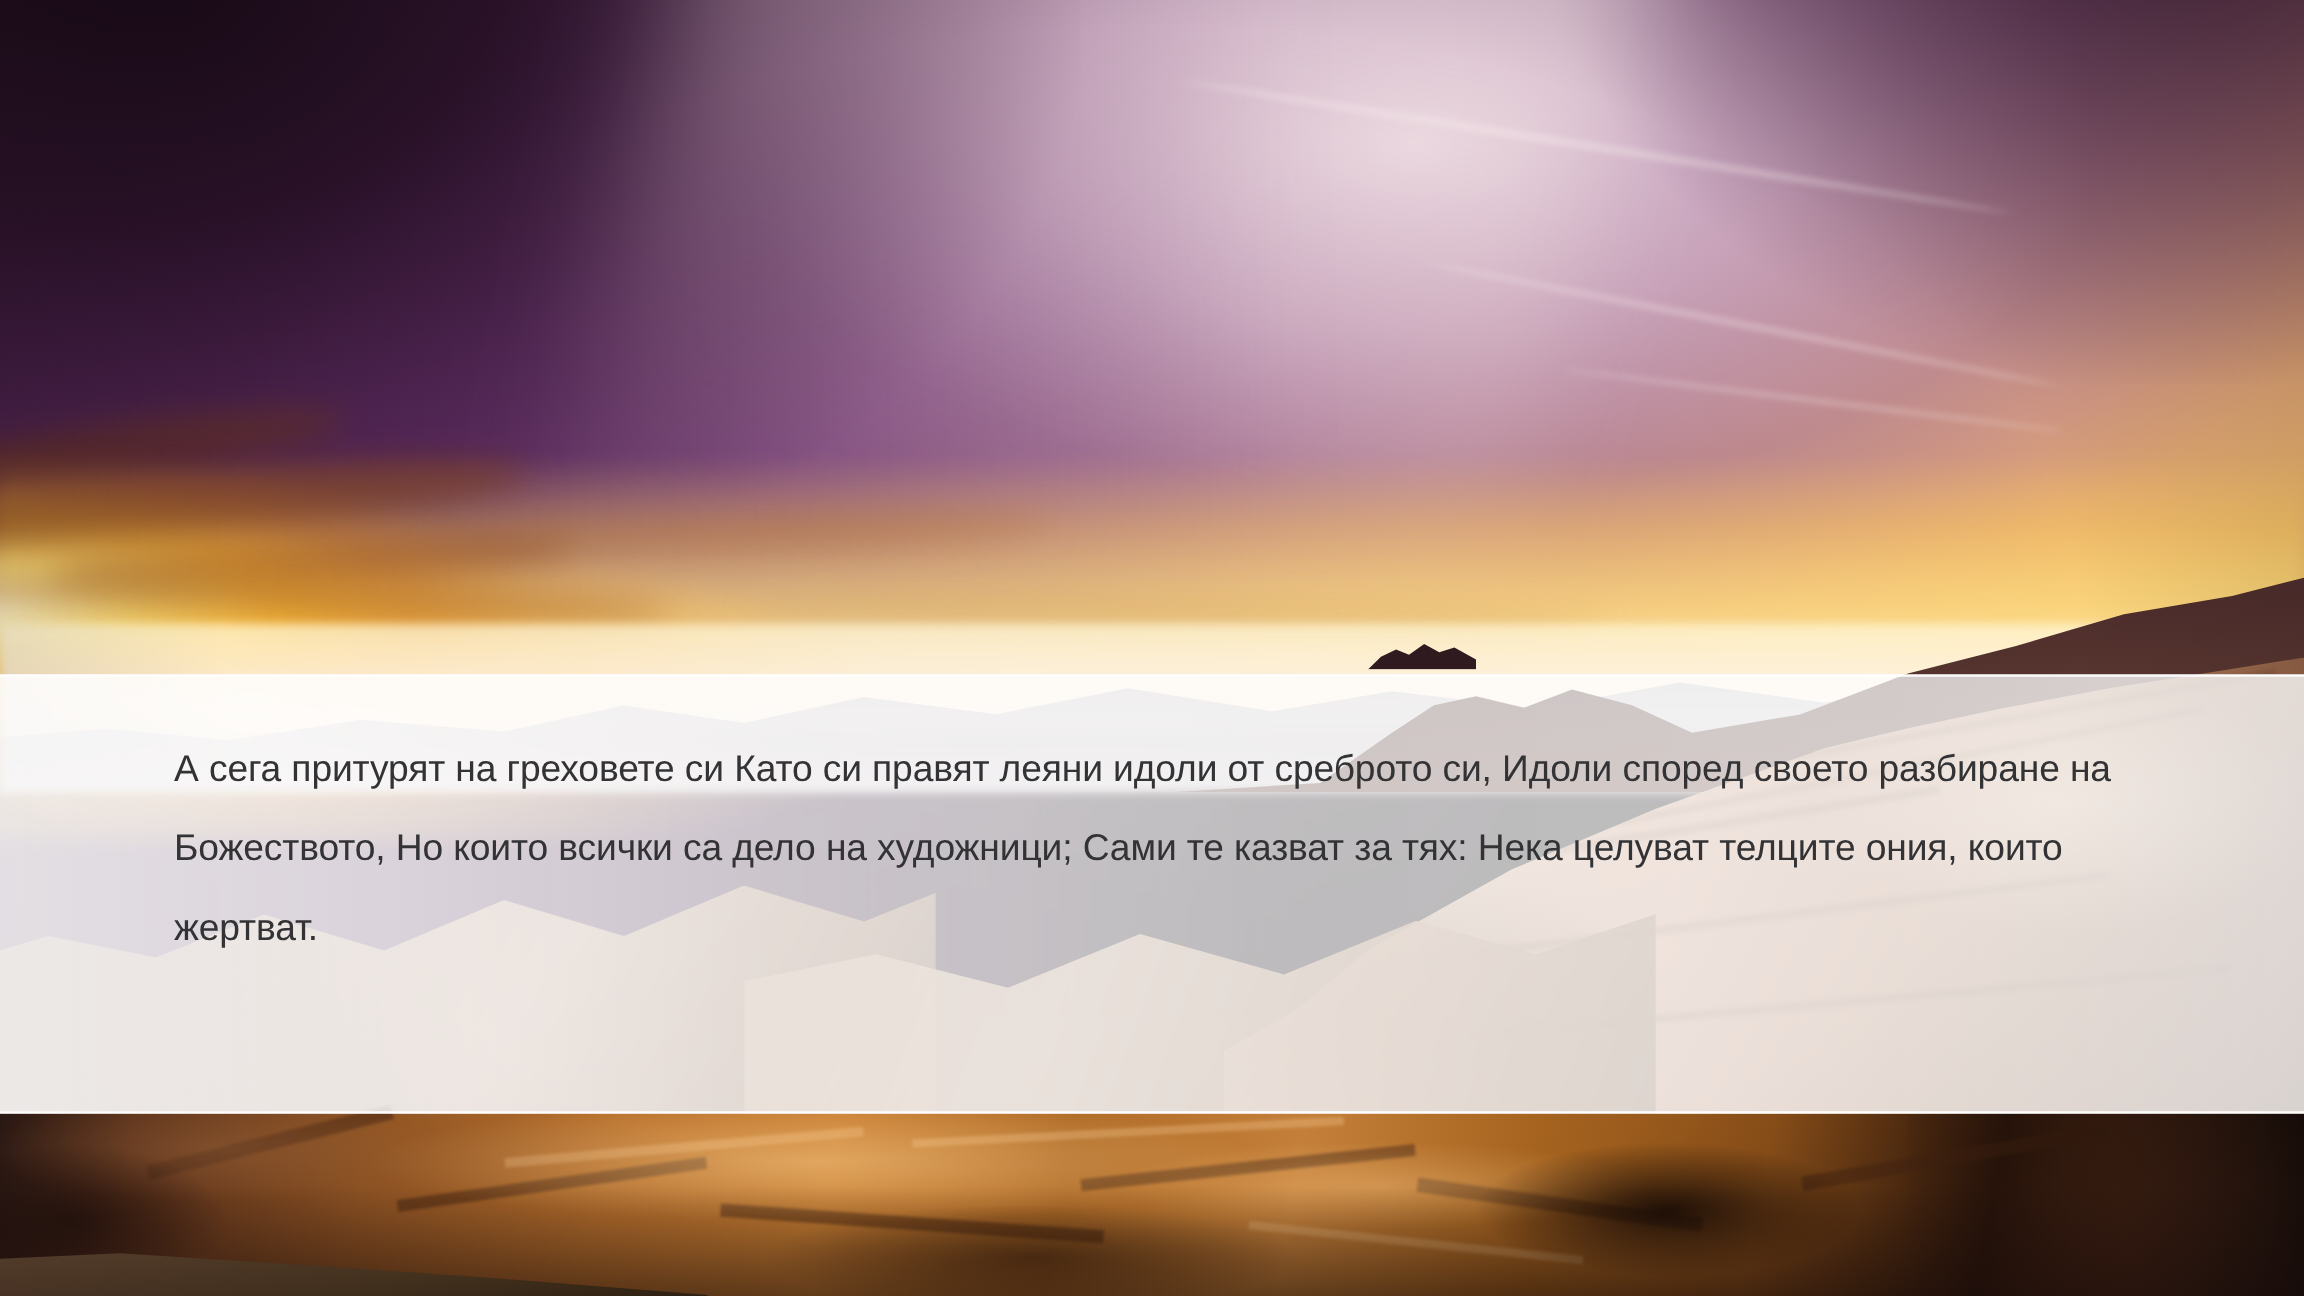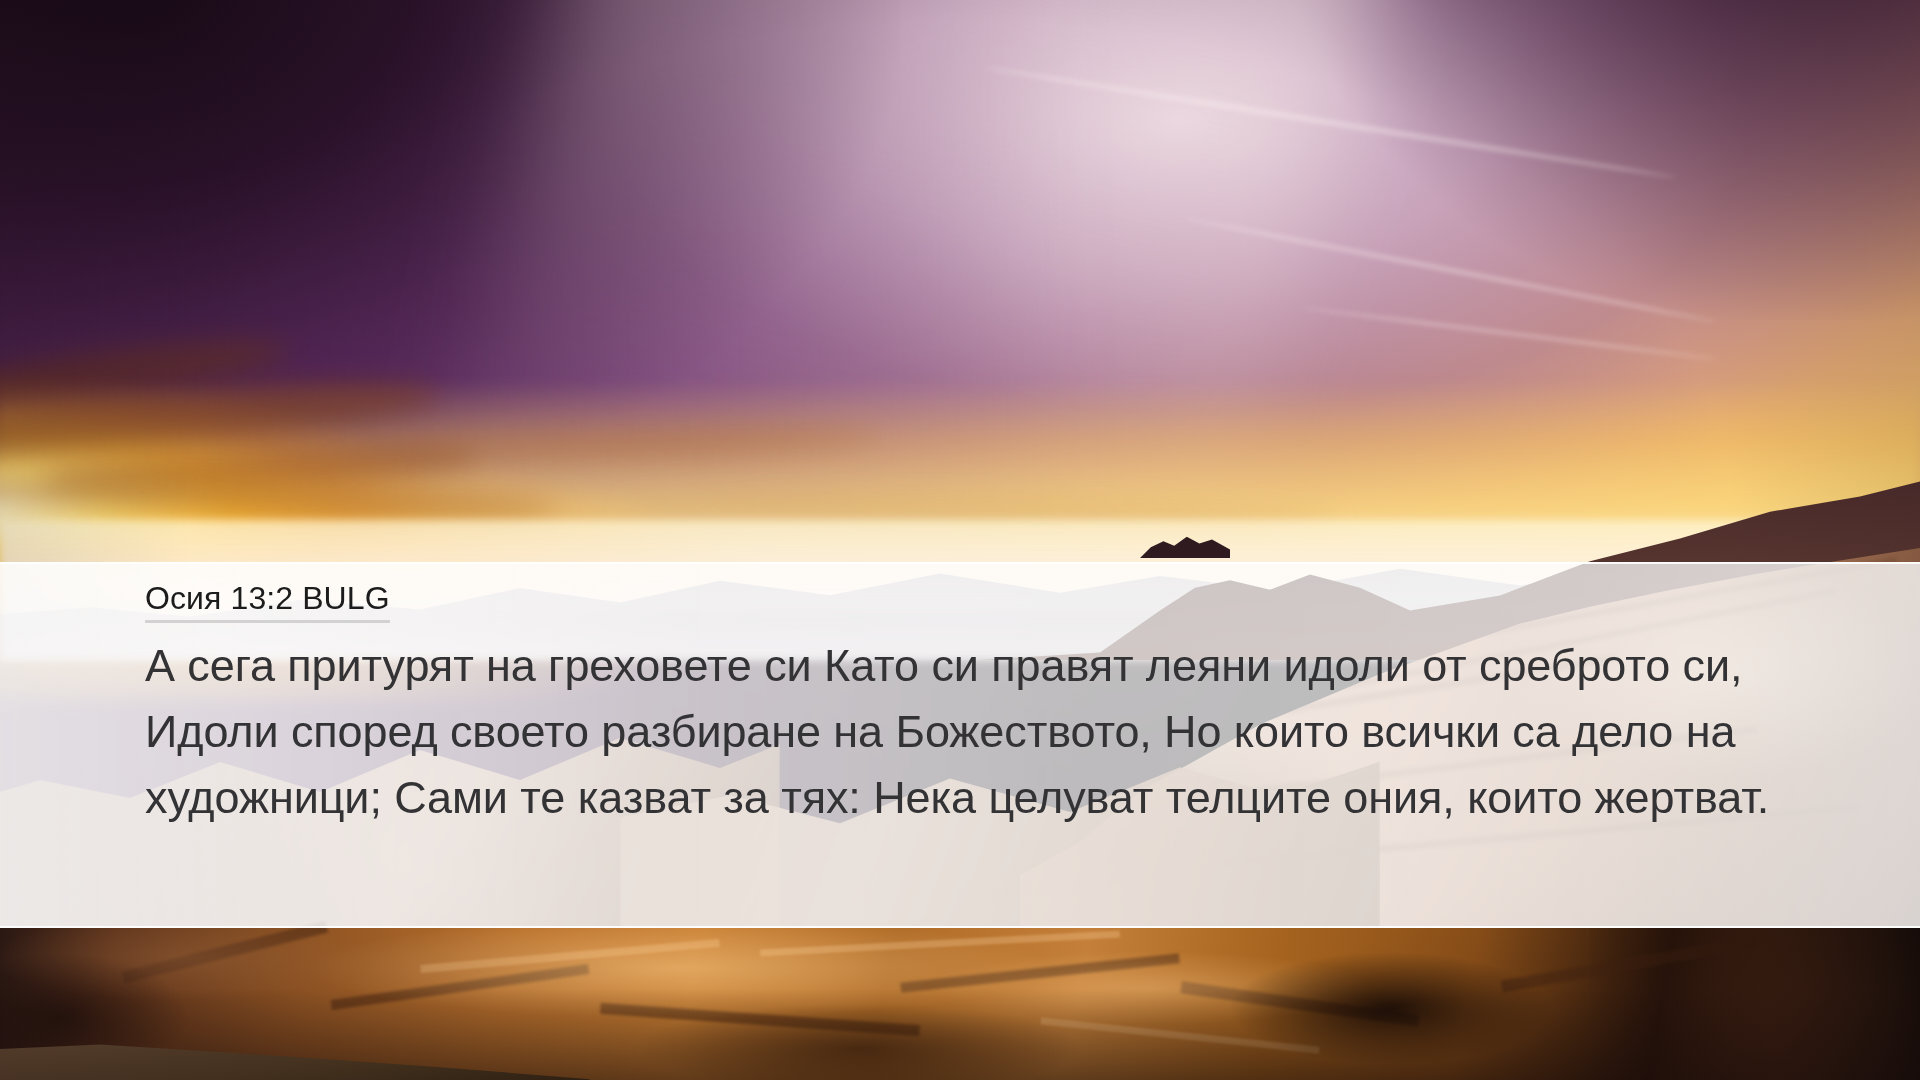--- a/index.html
+++ b/index.html
@@ -242,21 +242,21 @@
 
   .ref-wrap { display:inline-block; }
   .ref {
     font-size:32px; color:#1c1c1c; letter-spacing:0.1px;
     line-height:1.15; white-space:nowrap;
   }
   .ref-rule { height:3px; background:rgba(208,208,208,0.95); margin-top:3px; }
 
   .verse {
     margin-top:10px;
-    font-size:45px; line-height:66px; color:#333336;
+    font-size:31px; line-height:66px; color:#333336;
     letter-spacing:-0.1px; max-width:1660px;
   }
 </style>
 </head>
 <body>
 
 <div id="stage">
 
   <div class="bg">
     <div class="sky-base"></div>
@@ -315,21 +315,20 @@
     <div class="fg-right-dark"></div>
 
     <div class="grade"></div>
   </div>
 
   <div class="panel">
     <div class="panel-wash"></div>
     <div class="panel-inner">
 
       <div class="ref-wrap">
-        <div class="ref">Осия 13:2 BULG</div>
         <div class="ref-rule"></div>
       </div>
 
       <div class="verse"><span>А сега притурят на греховете си Като си правят леяни идоли от</span>
         <span>среброто си, Идоли според своето разбиране на Божеството, Но</span>
         <span>които всички са дело на художници; Сами те казват за тях: Нека</span>
         <span>целуват телците ония, които жертват.</span>
       </div>
 
     </div>

